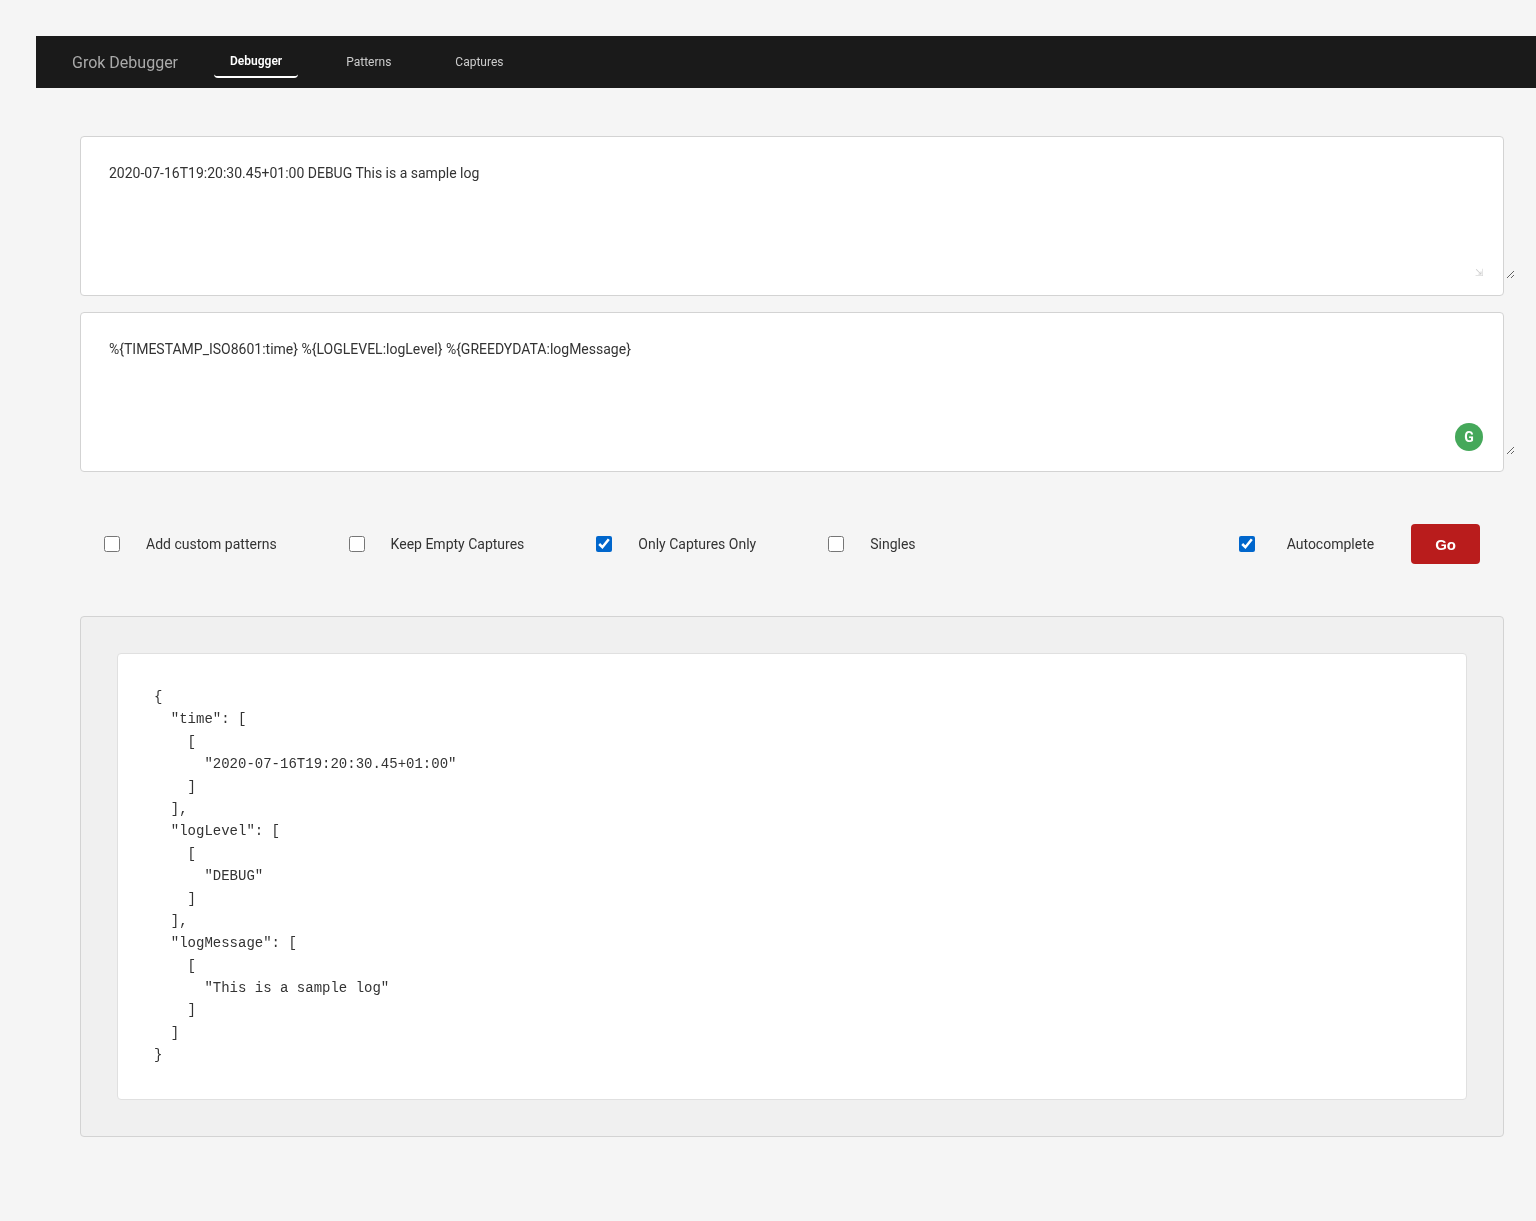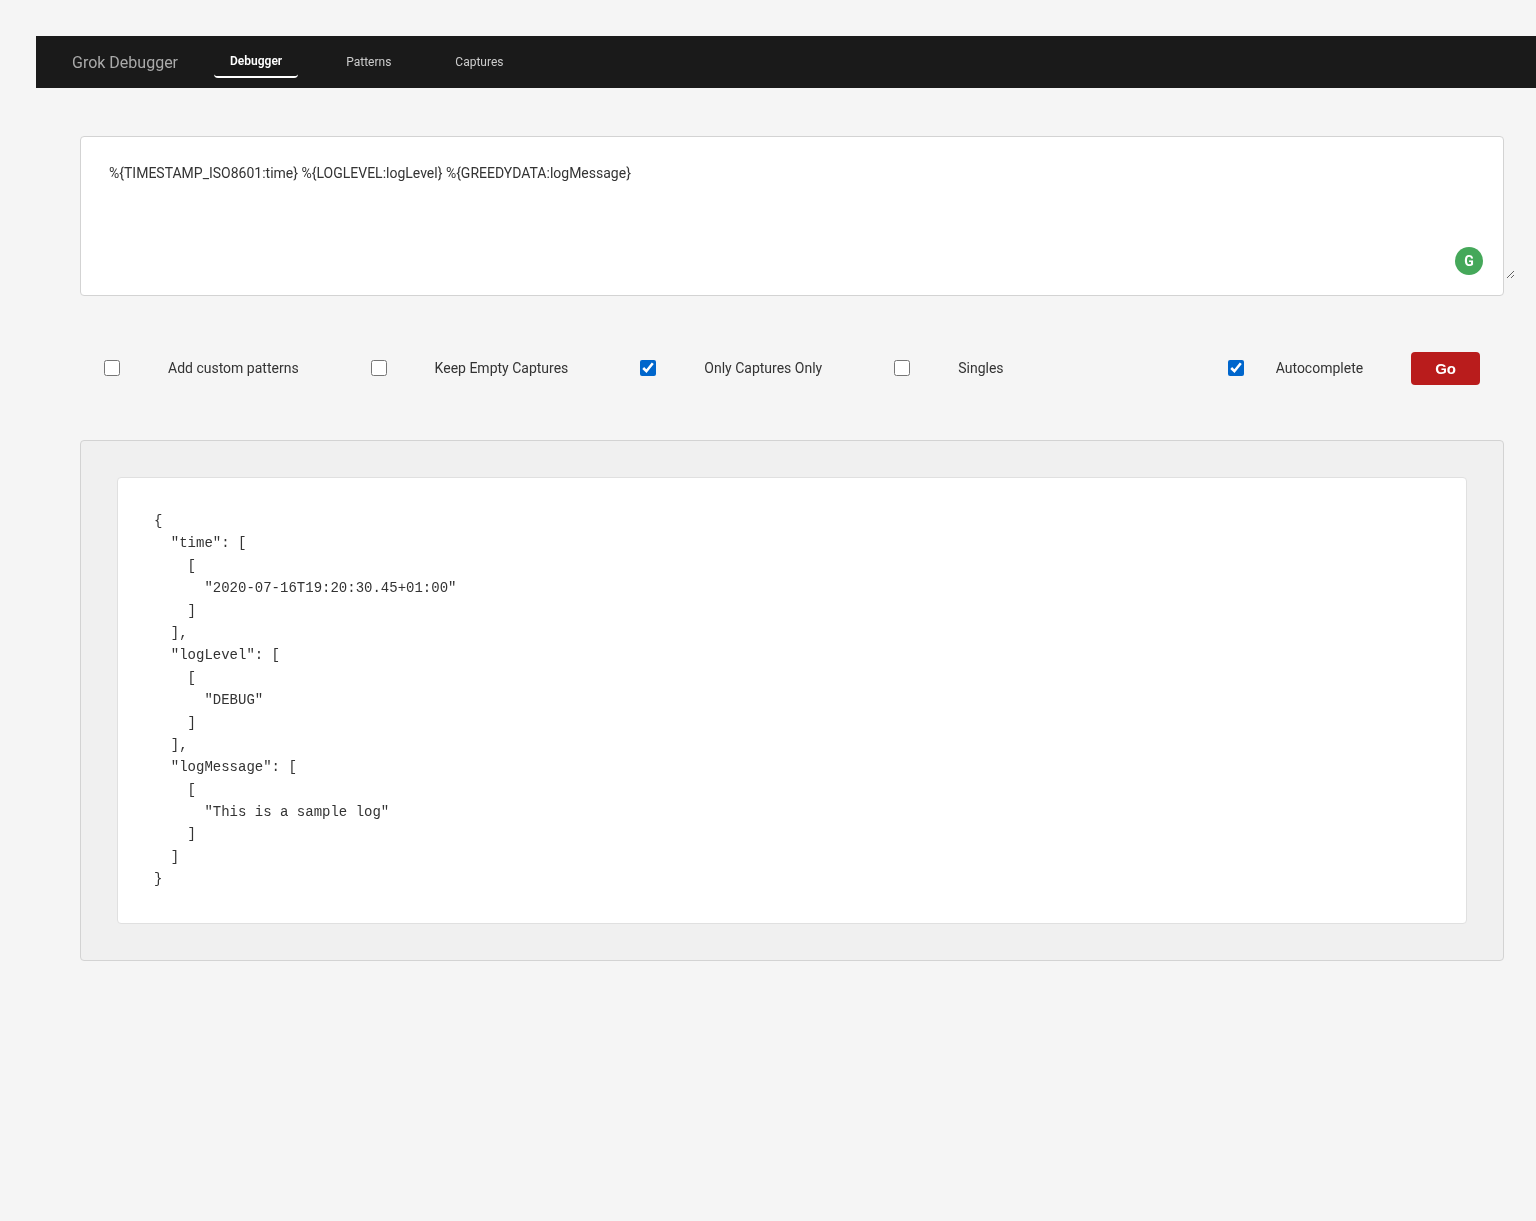--- a/index.html
+++ b/index.html
@@ -109,38 +109,37 @@
       display: flex;
       align-items: center;
       gap: 24px;
       padding: 12px 0;
       margin-bottom: 16px;
     }
 
     .checkbox-label {
       display: flex;
       align-items: center;
-      gap: 24px;
+      gap: 2px;
       font-size: 14px;
       color: #333333;
       cursor: pointer;
     }
 
     .checkbox-label input[type="checkbox"] {
       width: 16px;
       height: 16px;
       cursor: pointer;
       accent-color: #0066cc;
     }
 
     .options-right {
       margin-left: auto;
       display: flex;
-      align-items: center;
-      gap: 12px;
+      gap: 1px;
     }
 
     .autocomplete-label {
       display: flex;
       align-items: center;
       gap: 8px;
       font-size: 14px;
       color: #333333;
       cursor: pointer;
     }
@@ -191,20 +190,24 @@
 
 <nav class="navbar">
   <span class="nav-brand">Grok Debugger</span>
   <a class="nav-tab active">Debugger</a>
   <a class="nav-tab">Patterns</a>
   <a class="nav-tab">Captures</a>
 </nav>
 
 <div class="main-content">
 
+  <div class="textarea-wrapper">
+    <textarea class="sample-log-textarea" placeholder="Sample log line" style="">2020-07-16T19:20:30.45+01:00 DEBUG This is a sample log</textarea>
+    <span class="resize-handle">⇲</span>
+  </div>
 
   <div class="textarea-wrapper">
     <textarea class="pattern-textarea" placeholder="Grok pattern" style="">%{TIMESTAMP_ISO8601:time} %{LOGLEVEL:logLevel} %{GREEDYDATA:logMessage}</textarea>
     <div class="grammarly-icon">
       <span>G</span>
     </div>
   </div>
 
   <div class="options-row">
 

